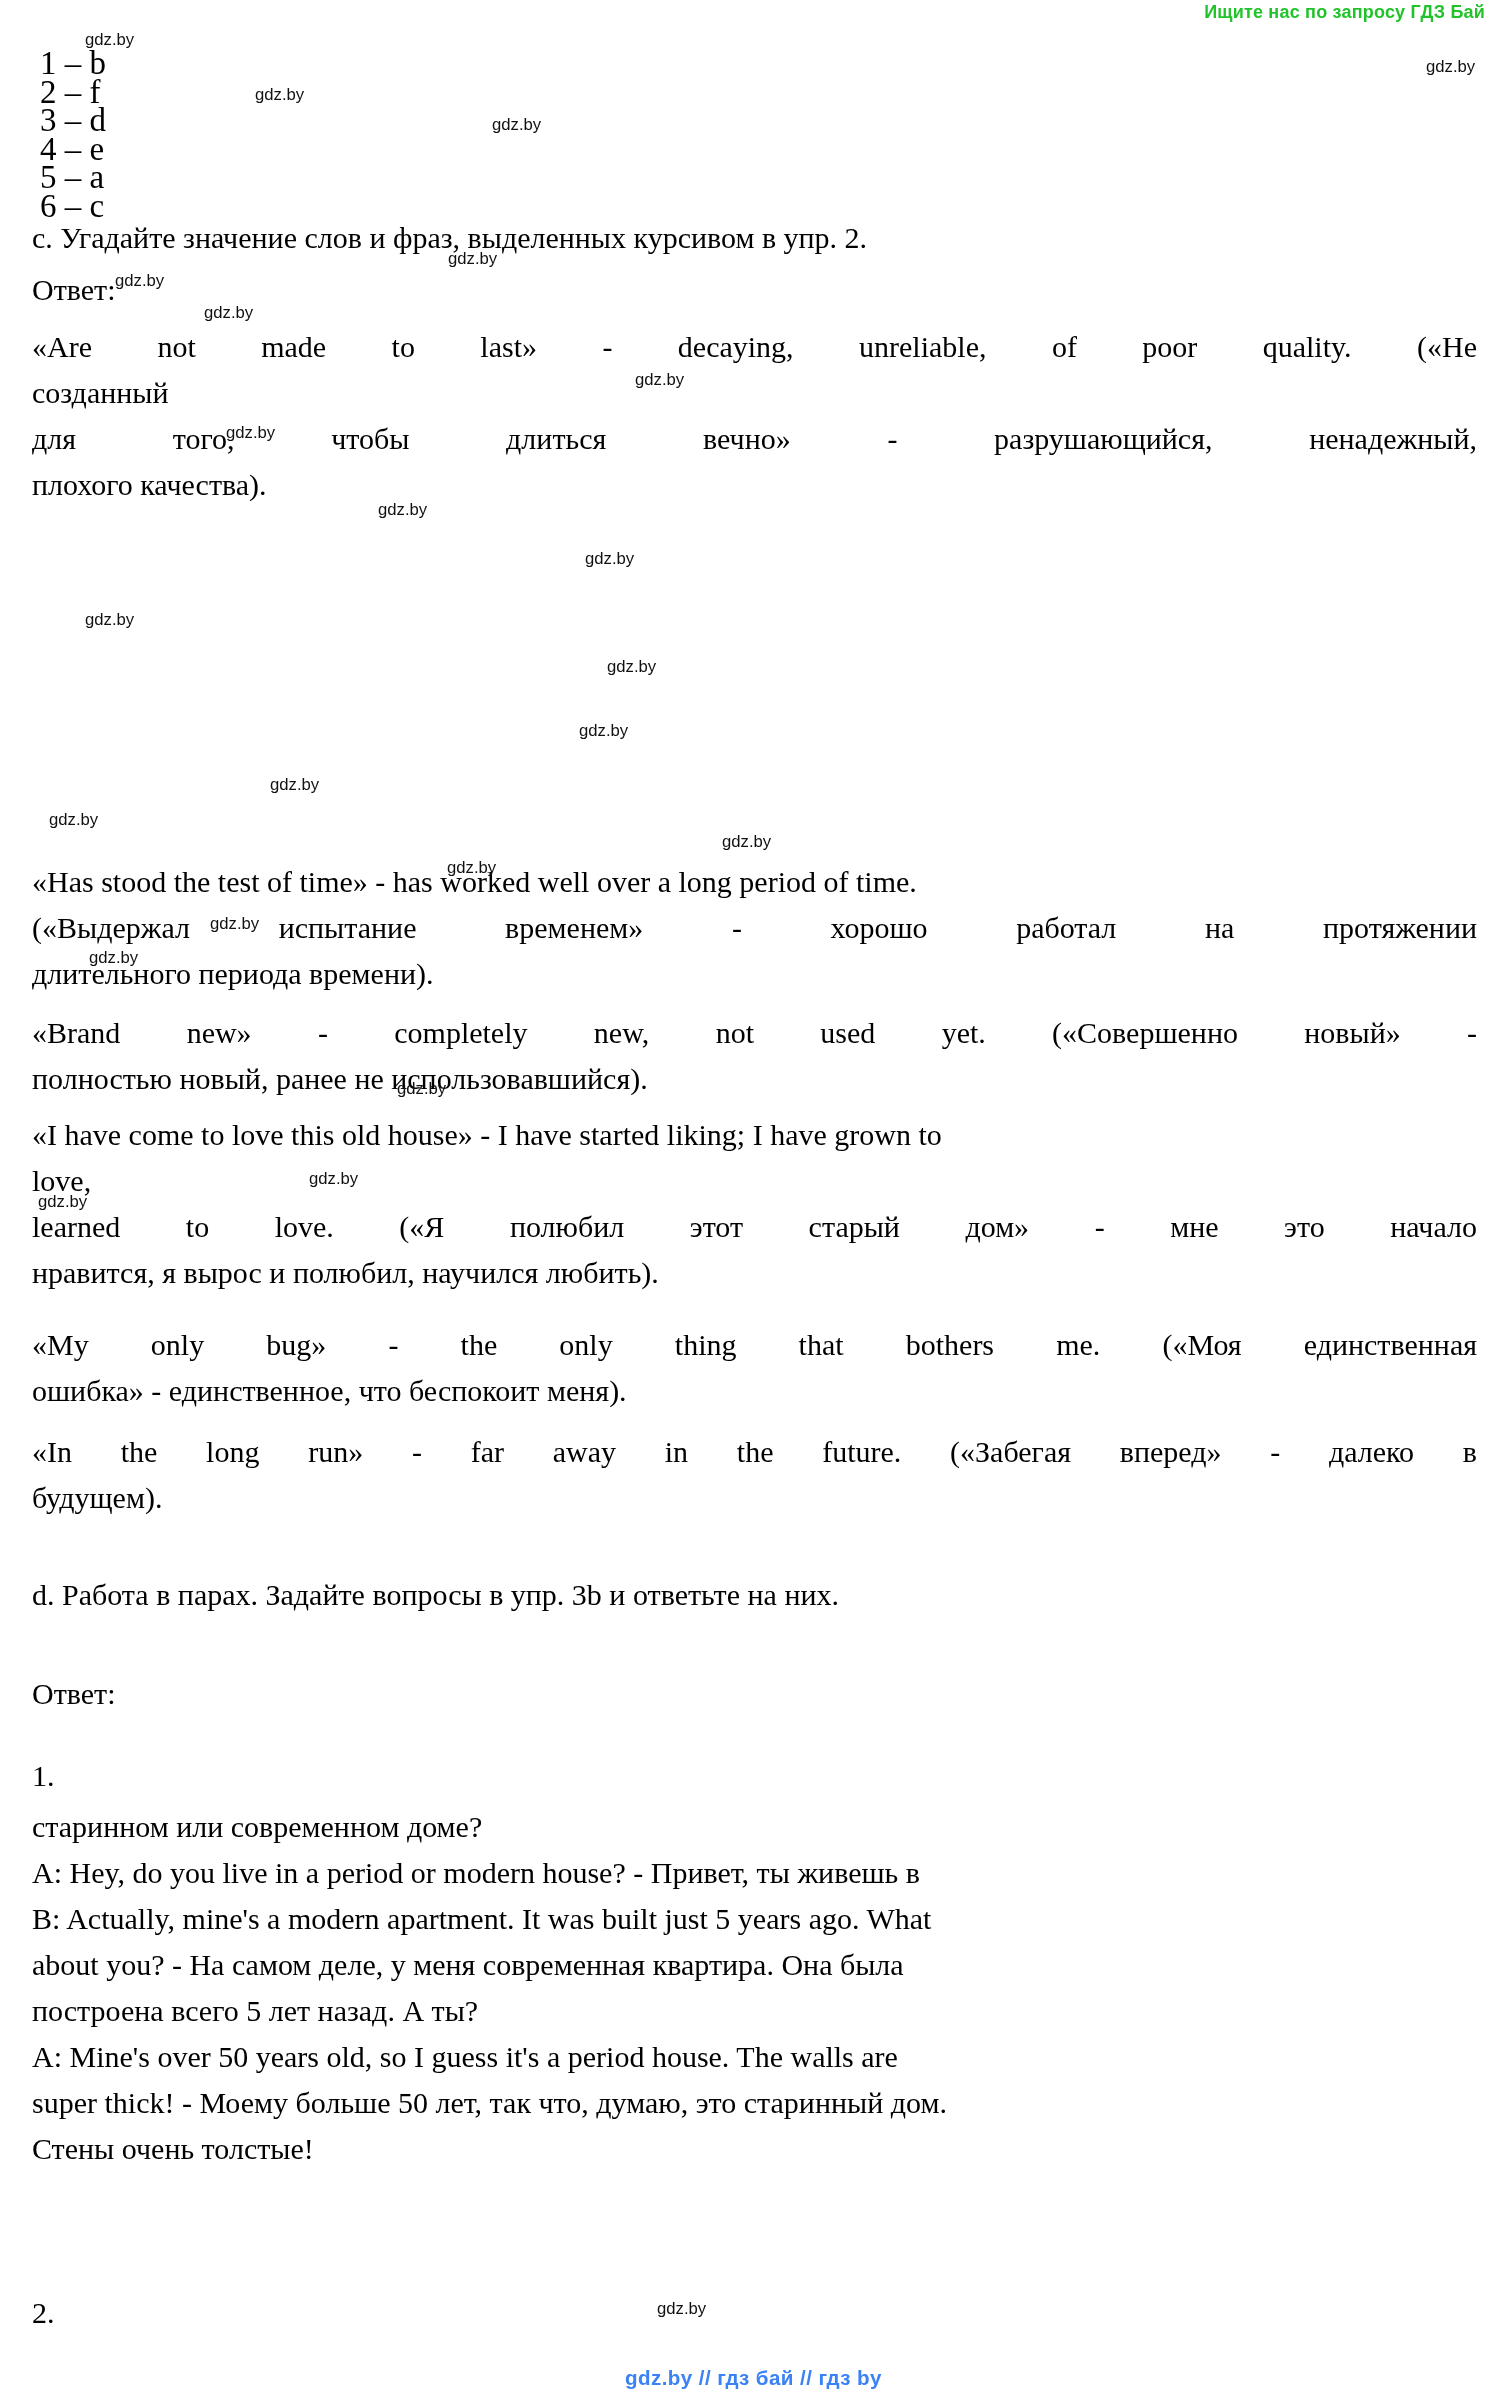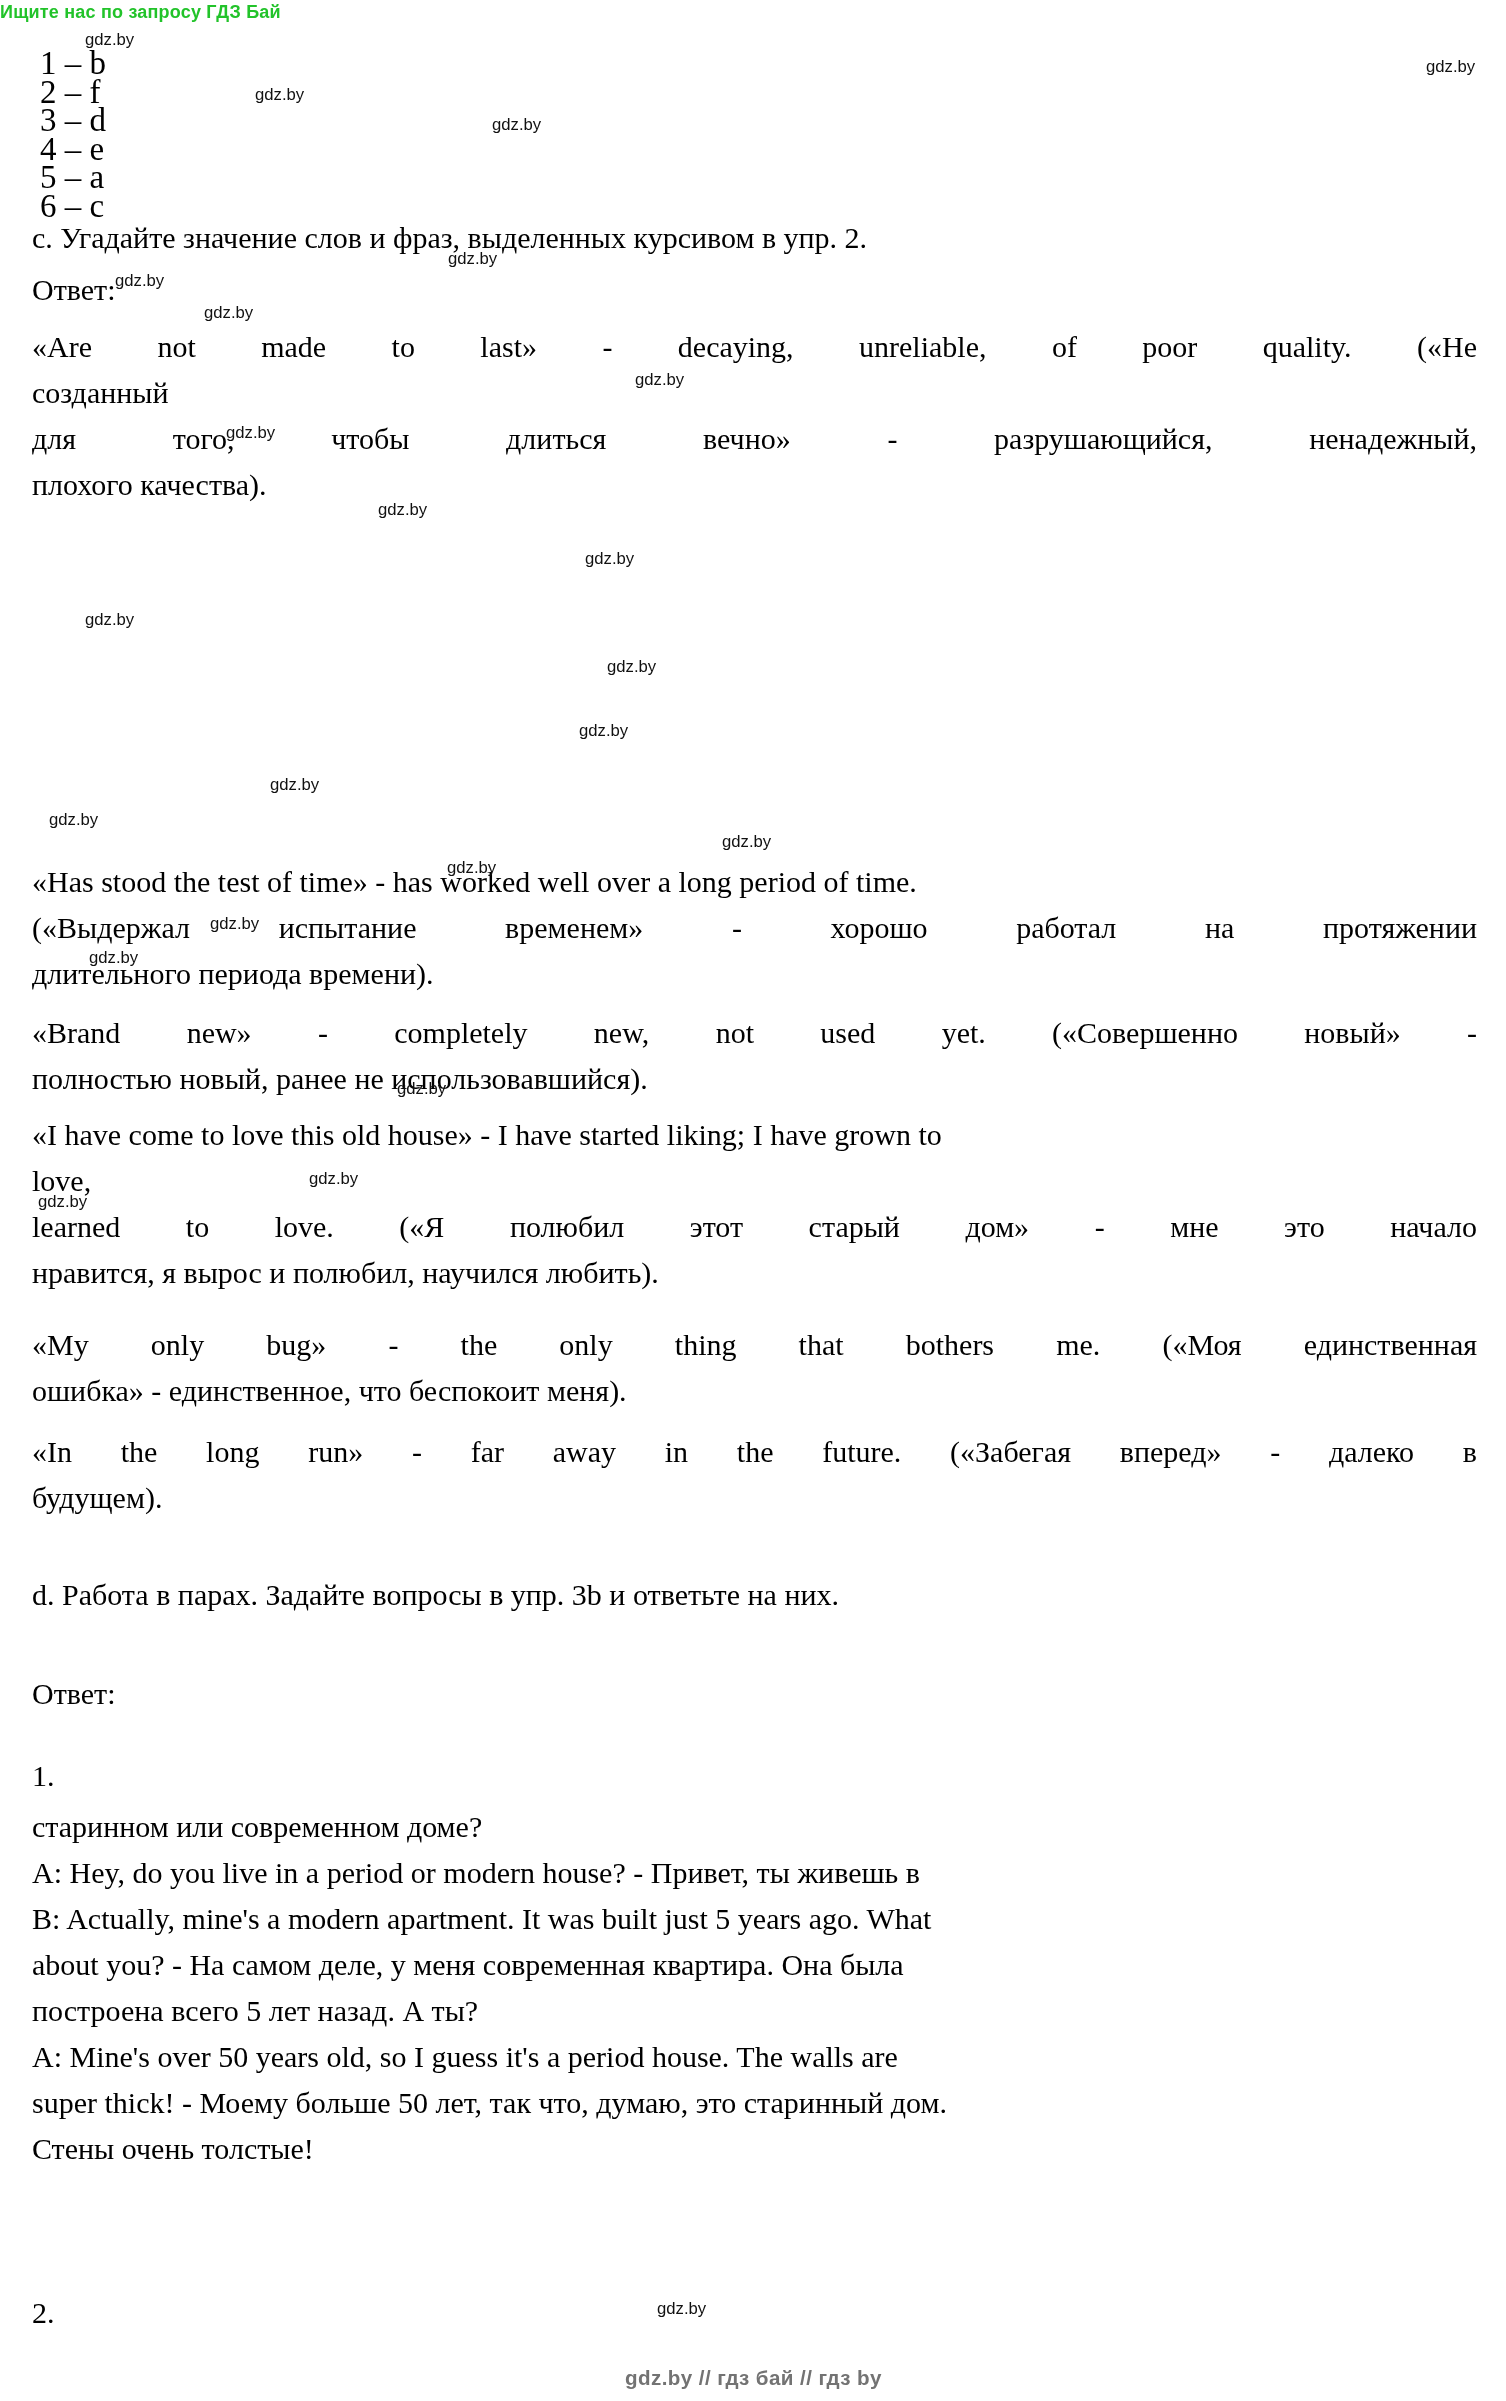--- a/index.html
+++ b/index.html
@@ -16,21 +16,21 @@
     color: #000000;
     overflow: hidden;
   }
 
   
   .promo-header {
     position: absolute;
     top: 1.6px;
     left: 0;
     width: 1485px;
-    text-align: left;
+    text-align: right;
     font-family: "Liberation Sans", "DejaVu Sans", sans-serif;
     font-size: 18px;
     font-weight: bold;
     color: #22c32a;
     letter-spacing: 0.2px;
   }
   .promo-footer {
     position: absolute;
     top: 2366px;
     left: 0;
@@ -198,14 +198,14 @@
     <span class="wm" style="left: 722px; top: 834px; color: rgb(17, 17, 17);">gdz.by</span>
     <span class="wm" style="left: 447px; top: 860px; color: rgb(17, 17, 17);">gdz.by</span>
     <span class="wm" style="left: 210px; top: 916px; color: rgb(17, 17, 17);">gdz.by</span>
     <span class="wm" style="left: 89px; top: 950px; color: rgb(17, 17, 17);">gdz.by</span>
     <span class="wm" style="left: 397px; top: 1081px; color: rgb(17, 17, 17);">gdz.by</span>
     <span class="wm" style="left: 309px; top: 1171px; color: rgb(17, 17, 17);">gdz.by</span>
     <span class="wm" style="left: 38px; top: 1194px; color: rgb(17, 17, 17);">gdz.by</span>
     <span class="wm" style="left: 657px; top: 2301px; color: rgb(17, 17, 17);">gdz.by</span>
   </div>
 
-<div class="promo-footer" style="color: #737373;">gdz.by  //  гдз бай  //  гдз by</div>
+<div class="promo-footer" style="color: #3b82f6;">gdz.by  //  гдз бай  //  гдз by</div>
 
 
 </body></html>

